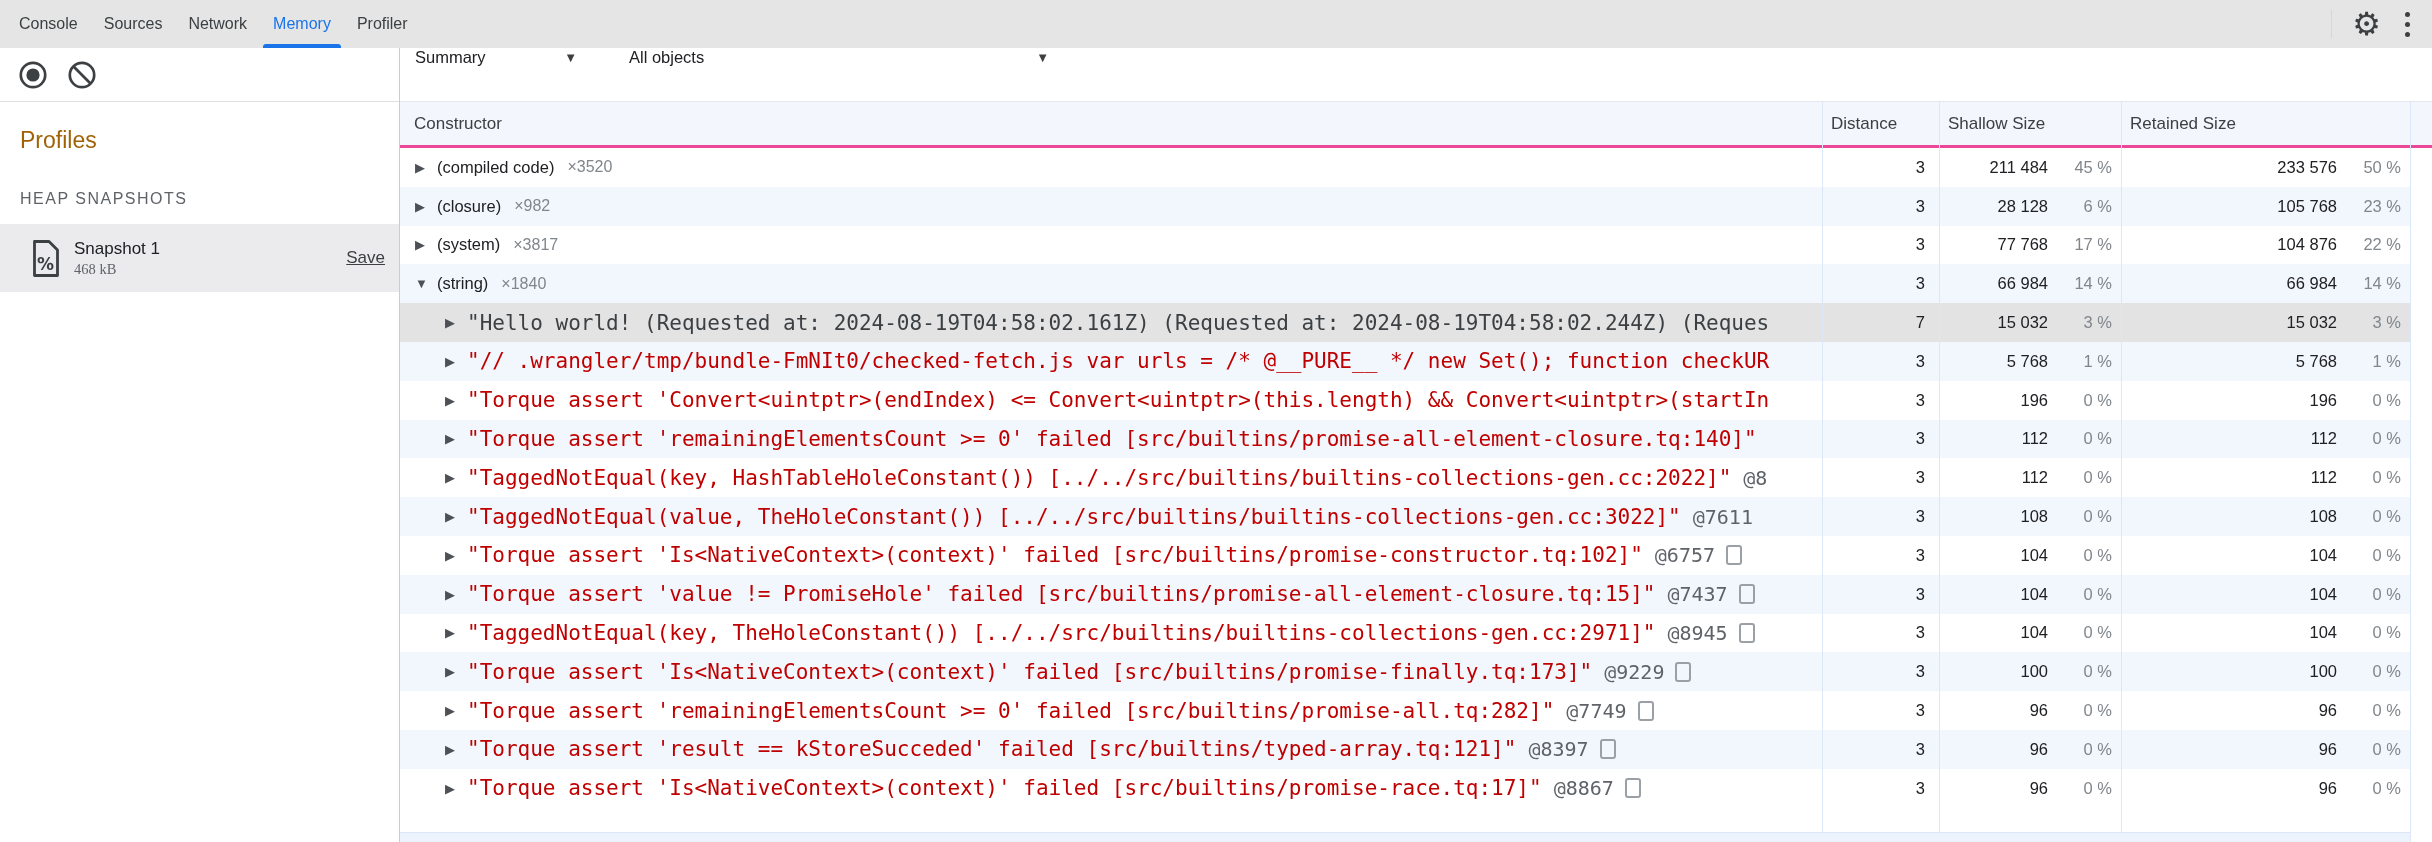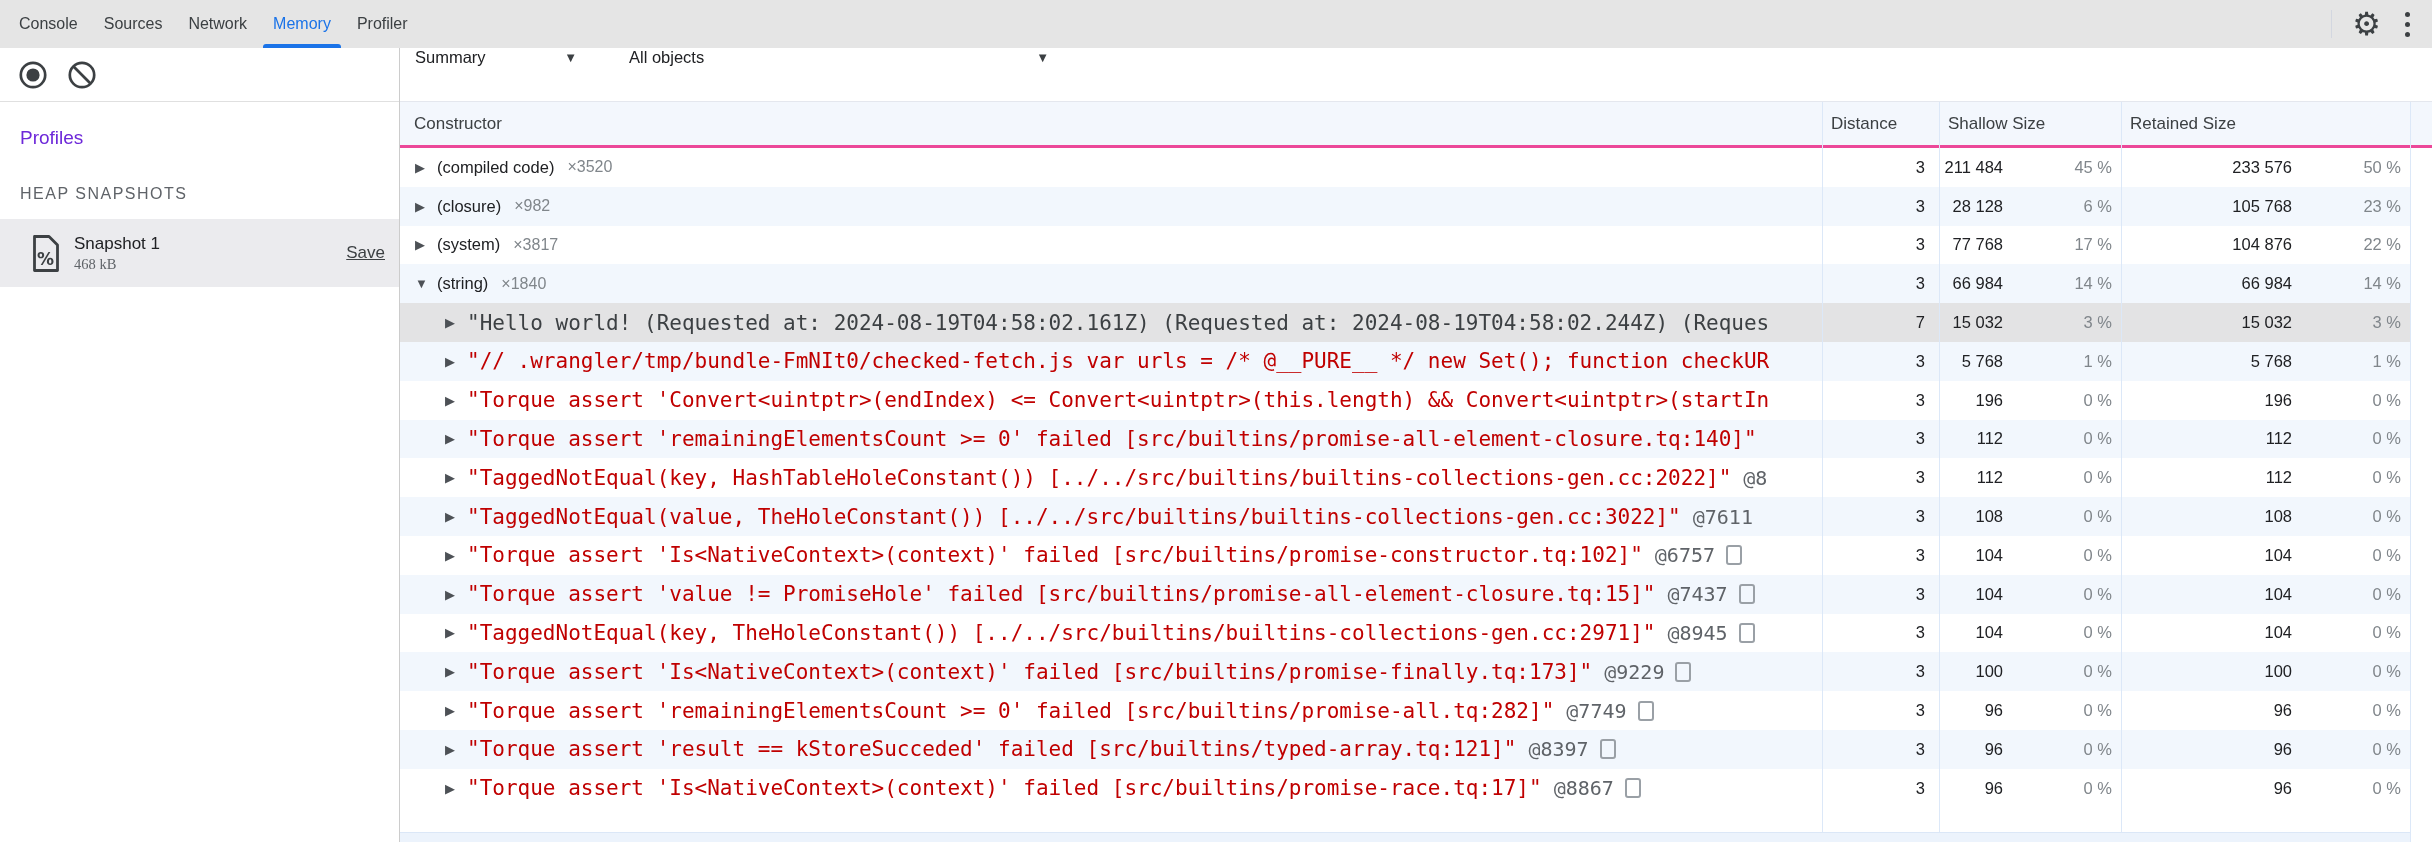--- a/index.html
+++ b/index.html
@@ -18,21 +18,21 @@
   .kebab i{width:5px;height:5px;border-radius:50%;background:#3c4043;display:block;}
 
   
   .body{display:flex;height:794px;}
   .sidebar{flex:0 0 400px;width:400px;border-right:1px solid #cccccc;box-sizing:border-box;background:#fff;}
   .main{flex:1;display:flex;flex-direction:column;min-width:0;}
 
   
   .side-toolbar{height:54px;border-bottom:1px solid #e0e0e0;display:flex;align-items:center;gap:17px;padding-left:17px;box-sizing:border-box;}
   .icon-btn{width:32px;height:32px;display:flex;align-items:center;justify-content:center;}
-  .profiles-title{font-size:19px;color:#6d28d9;padding:25px 0 0 20px;}
+  .profiles-title{font-size:23px;color:#a16207;padding:25px 0 0 20px;}
   .heap-label{font-size:16px;color:#5f6368;letter-spacing:1.5px;padding:36px 0 16px 20px;}
   .snapshot-item{height:68px;background:#ebebee;display:flex;align-items:center;padding:0 14px 0 30px;box-sizing:border-box;}
   .snap-icon{margin-right:13px;flex:none;display:flex;}
   .snap-text{display:flex;flex-direction:column;line-height:1.25;}
   .snap-name{font-size:17px;color:#202124;}
   .snap-size{font-size:14.5px;color:#5f6368;font-family:Liberation Serif, serif;}
   .save-link{margin-left:auto;font-size:17px;color:#3c4043;text-decoration:underline;cursor:pointer;}
 
   
   .toolbar{flex:0 0 54px;height:54px;display:flex;align-items:flex-start;padding-left:15px;
@@ -64,21 +64,21 @@
   .tri{flex:none;width:22px;font-size:13px;color:#4d5156;}
   .row.string .tri{margin-left:30px;}
   .row.category .rname{font-size:16.5px;color:#202124;}
   .row.string .rname{font-family:"DejaVu Sans Mono",monospace;font-size:21px;color:#c00000;}
   .row.selected .rname{color:#3c4043;}
   .rcount{margin-left:13px;color:#80868b;font-size:16px;}
   .rid{margin-left:12px;font-family:"DejaVu Sans Mono",monospace;font-size:20px;color:#5f6368;flex:none;}
   .ricon{margin-left:11px;width:12px;height:16px;border:2px solid #9aa0a6;border-radius:3px;flex:none;}
   .c-dist{width:117px;flex:none;text-align:right;padding-right:14px;box-sizing:border-box;font-size:16.5px;color:#202124;}
   .c-size{width:182px;flex:none;display:flex;justify-content:flex-end;align-items:center;
-          padding-right:9px;box-sizing:border-box;font-size:16.5px;color:#202124;gap:45px;}
+          padding-right:9px;box-sizing:border-box;font-size:16.5px;color:#202124;}
   .c-size.ret{width:289px;}
   .c-size .pct{width:64px;text-align:right;color:#80868b;}
 
   .vline{position:absolute;top:0;bottom:0;width:1px;background:#dce8f8;pointer-events:none;}
   .vl1{left:1422px;} .vl2{left:1539px;} .vl3{left:1721px;} .vl4{left:2010px;}
   .hscroll{position:absolute;left:0;bottom:0;width:2010px;height:9px;background:#ecf3fc;border-top:1px solid #dbe7f7;}
 </style>
 </head>
 <body>
 

